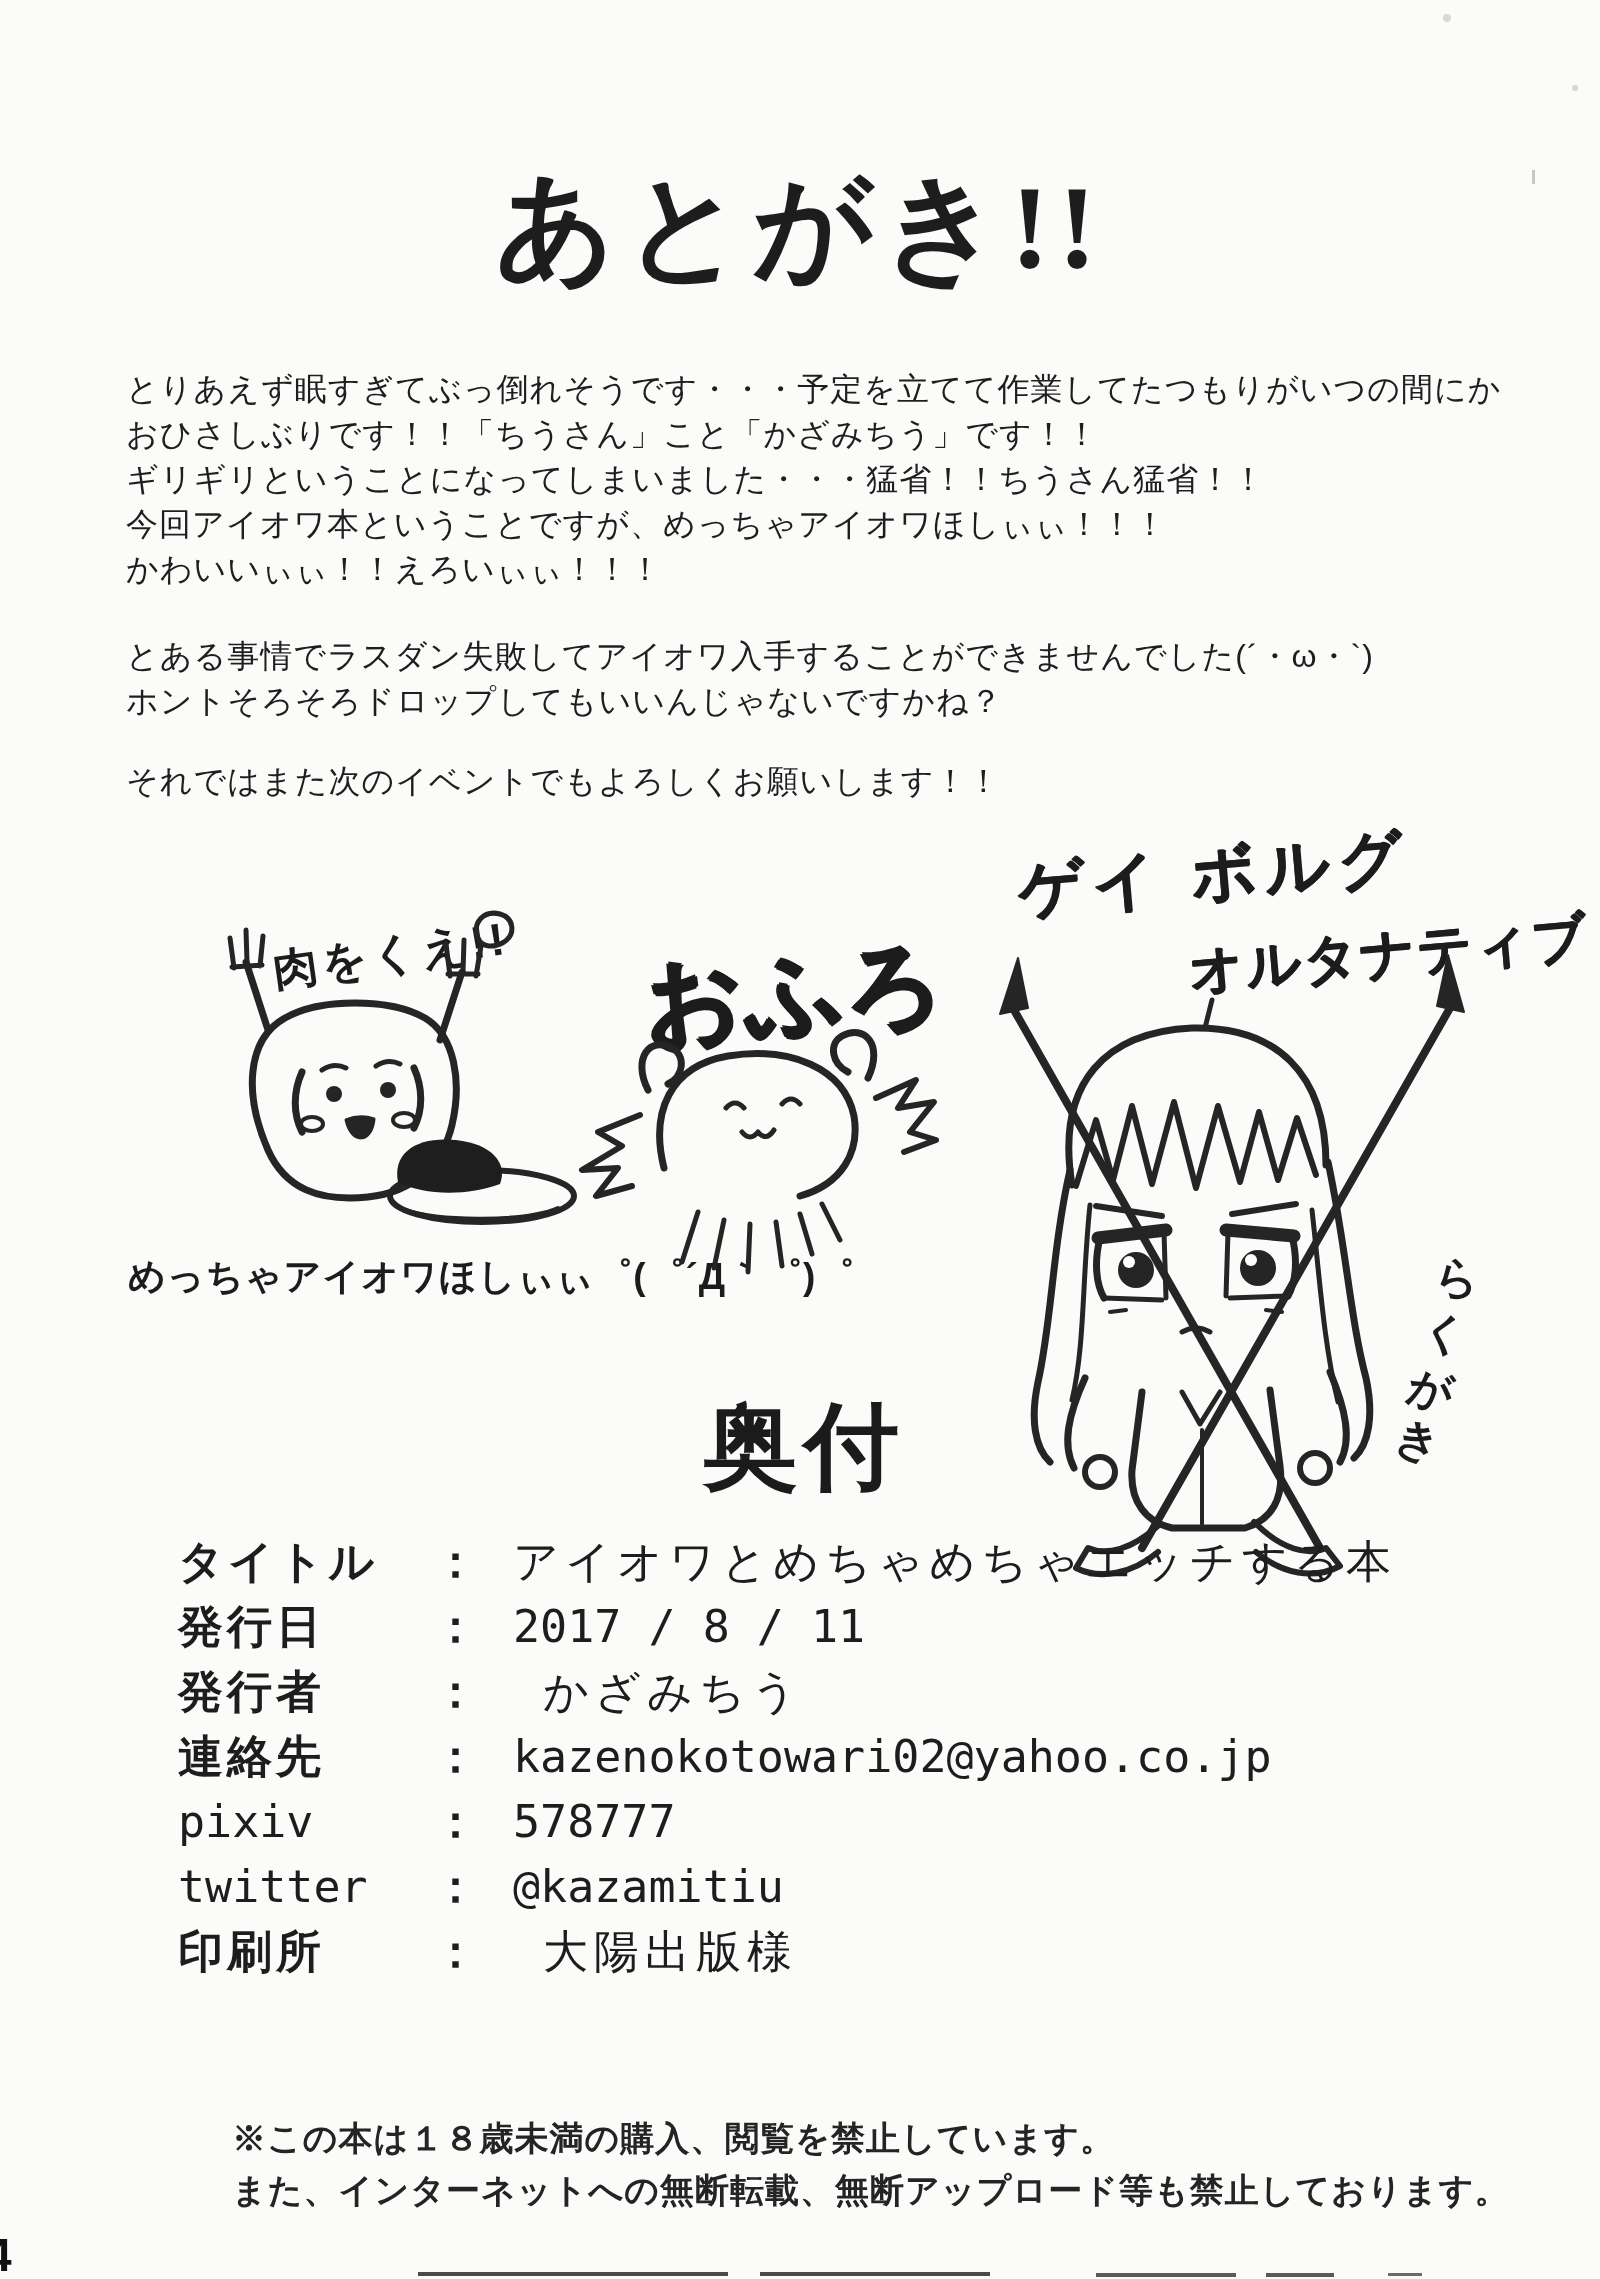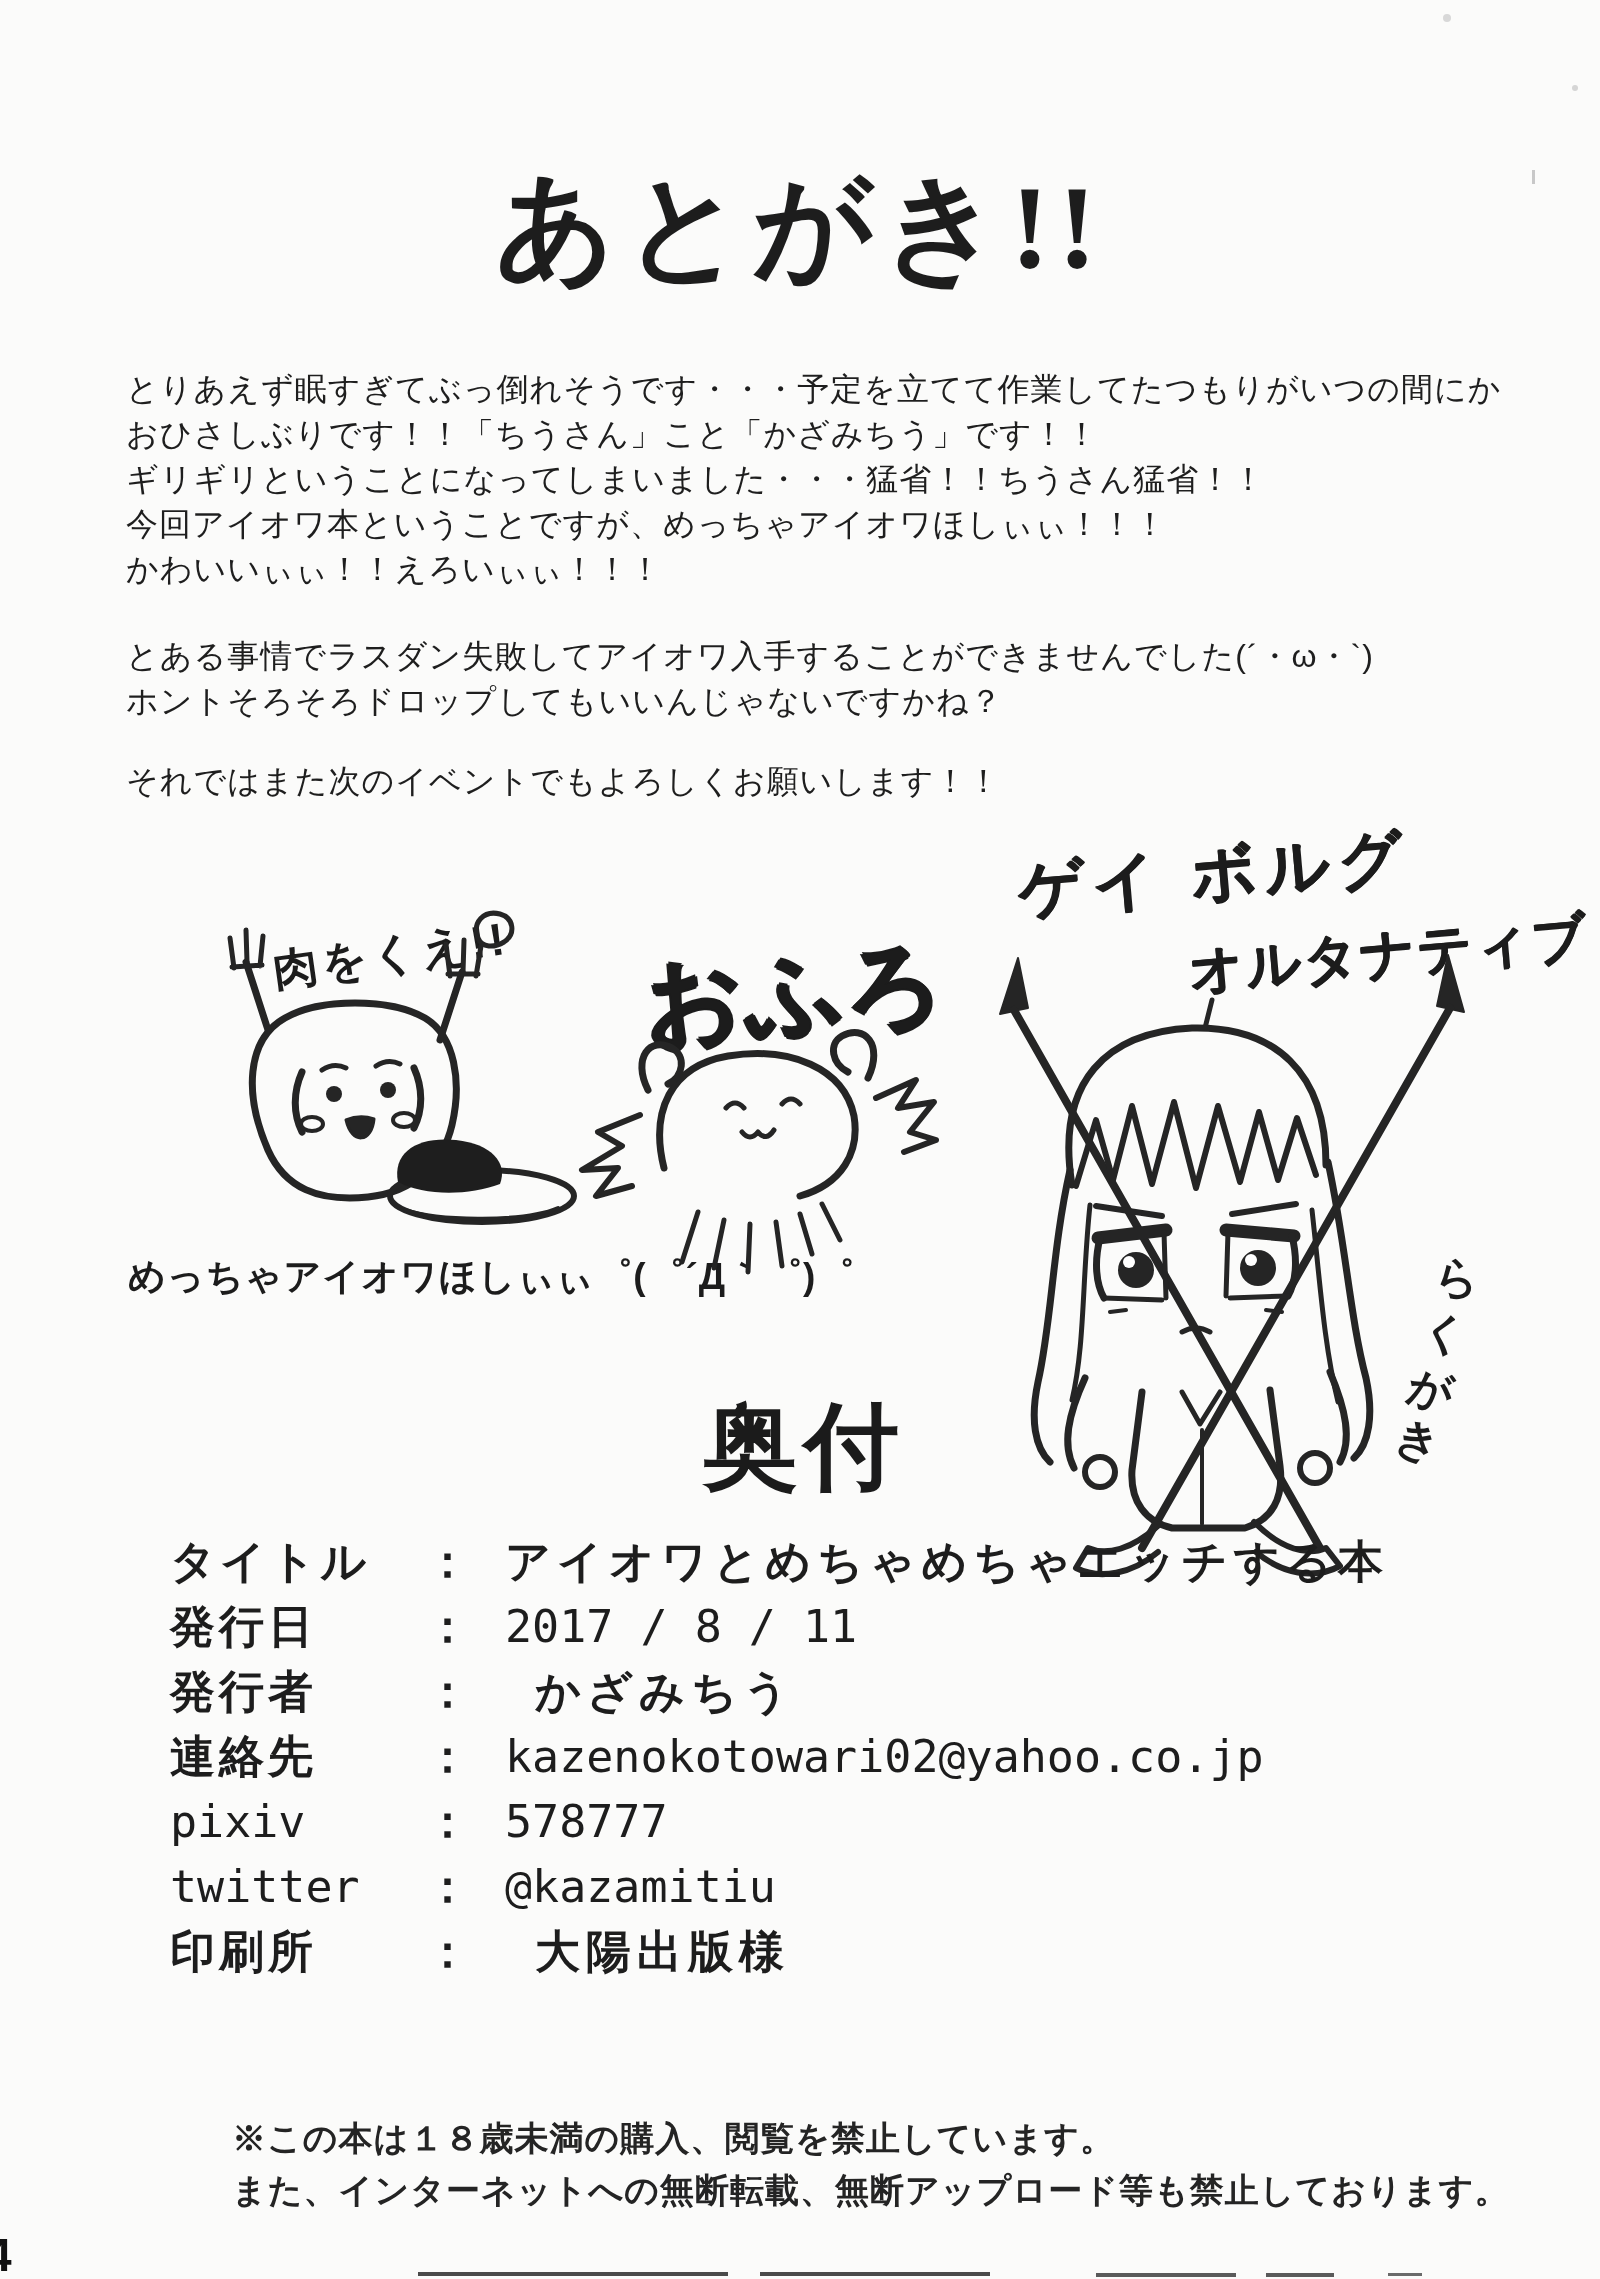--- a/index.html
+++ b/index.html
@@ -47,24 +47,24 @@
   
   .okuzuke-heading {
     position:absolute; left:703px; top:1384px;
     font-size:95px; font-weight:bold; letter-spacing:6px; color:#1b1b1b;
   }
   .colophon {
     position:absolute; left:170px; top:1538px;
     display:grid; grid-template-columns:255px 80px 1000px;
     row-gap:17px; align-items:center;
   }
-  .colophon .cell { height:48px; line-height:48px; font-size:45px; color:#1d1d1d; white-space:nowrap; }
+  .colophon .cell { height:48px; line-height:48px; font-size:45px; color:#1d1d1d; white-space:nowrap;margin-left:8px; }
   .colophon .label { font-weight:bold; letter-spacing:4px; }
   .colophon .sep   { font-weight:bold; }
-  .colophon .value { font-weight:bold; letter-spacing:6px; }
+  .colophon .value { font-weight:normal; letter-spacing:6px; }
   .colophon .mono  { font-family:"DejaVu Sans Mono", monospace; font-weight:normal; letter-spacing:0; }
   .colophon .indent { padding-left:30px; }
 
   
   .disclaimer {
     position:absolute; left:212px; top:2112px;
     font-size:34px; font-weight:bold; line-height:52px; letter-spacing:1px;
     color:#242424; white-space:nowrap;margin-left:20px;
   }
 

